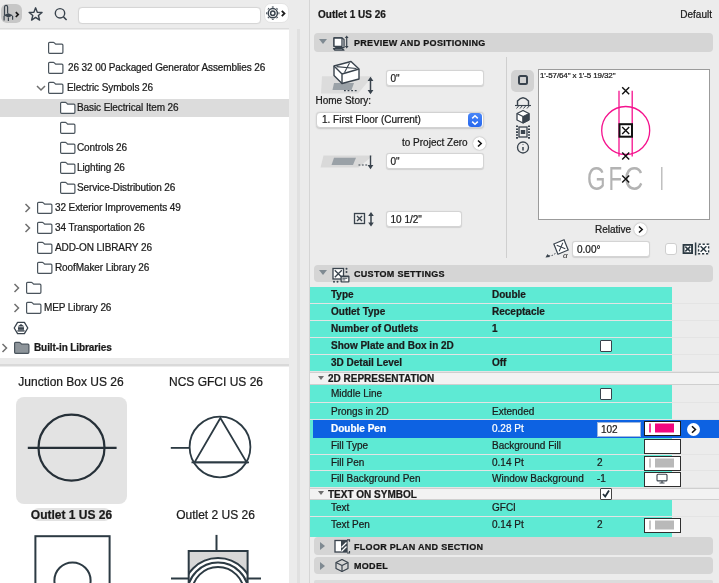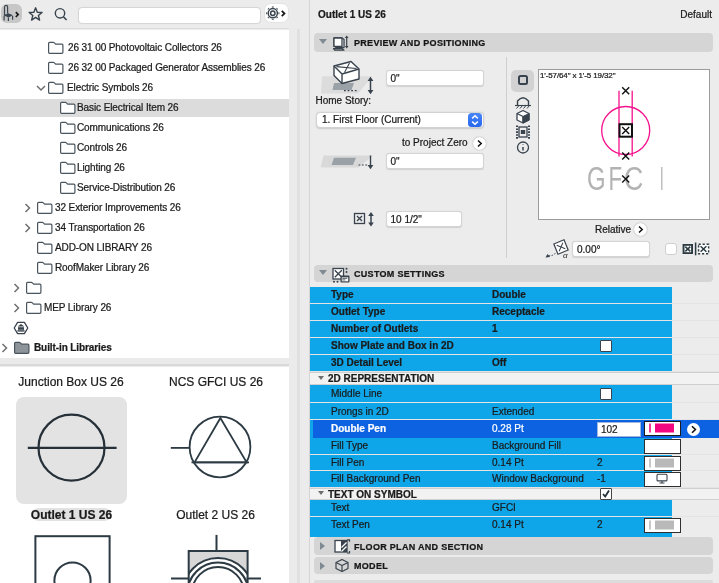--- a/index.html
+++ b/index.html
@@ -34,21 +34,21 @@
 
 #rpanel { left:310px; top:0; width:409px; height:583px; background:#ececec; }
 .secbar { position:absolute; left:4px; width:399px; height:20px; background:#d5d5d5; border-radius:4px; }
 .sectitle { position:absolute; left:44px; font-weight:bold; font-size:9px; letter-spacing:0.3px; color:#161616; }
 .tri-d { position:absolute; width:0; height:0; border-left:4px solid transparent; border-right:4px solid transparent; border-top:5px solid #7f8a92; }
 .tri-r { position:absolute; width:0; height:0; border-top:4px solid transparent; border-bottom:4px solid transparent; border-left:5px solid #7f8a92; }
 
 .input { position:absolute; background:#fff; border:1px solid #d4d4d4; border-radius:3px; font-size:10px; line-height:14px; padding-left:4px; box-shadow:0 0.5px 1px rgba(0,0,0,0.12); }
 
 
-#table { position:absolute; left:0px; top:286.5px; width:362px; height:250.5px; background:#0ea5e9; }
+#table { position:absolute; left:0px; top:286.5px; width:362px; height:250.5px; background:#5eead4; }
 .row { position:absolute; left:0; width:409px; border-bottom:1px solid #e4e4e4; }
 .row .c1 { position:absolute; left:21px; top:0; white-space:nowrap; }
 .row .c2 { position:absolute; left:182px; top:0; white-space:nowrap; }
 .row .c3 { position:absolute; left:287px; top:0; white-space:nowrap; }
 .subhdr { background:#f2f2f2; border-top:1px solid #cfcfcf; border-bottom:1px solid #cfcfcf; }
 .cbox { position:absolute; left:290px; width:11.5px; height:11.5px; background:#fff; border:1.3px solid #39434d; border-radius:1px; }
 .swatch { position:absolute; left:334px; width:37px; height:15px; background:#fff; border:1.5px solid #2f2f2f; }
 </style>
 </head>
 <body>
@@ -83,46 +83,40 @@
       </g>
     </g>
     <path d="M281.8,10.8 l2.7,2.7 l-2.7,2.7" stroke="#1c1c1c" stroke-width="1.8" fill="none"></path>
     <path d="M296.3,6.3 l2.2,-2.8 l2.2,2.8 Z" fill="#ababab"></path>
   </svg>
   <div id="searchfield" class="abs"></div>
 
   <div id="tree" class="abs">
     <div class="sel-row" style="top:69px"></div>
 
-  <div class="trow" style="top:9px; left:0; width:289px;">
-        <span class="lbl" style="left:68px">26 31 00 Photovoltaic Collectors 26</span>
-      </div>
       <div class="trow" style="top:29px; left:0; width:289px;">
         <span class="lbl" style="left:68px">26 32 00 Packaged Generator Assemblies 26</span>
       </div>
       <div class="trow" style="top:49px; left:0; width:289px;">
         <span class="lbl" style="left:67px">Electric Symbols 26</span>
       </div>
       <div class="trow" style="top:69px; left:0; width:289px;">
         <span class="lbl" style="left:77px">Basic Electrical Item 26</span>
       </div>
-      <div class="trow" style="top:89px; left:0; width:289px;">
-        <span class="lbl" style="left:77px">Communications 26</span>
-      </div>
       <div class="trow" style="top:109px; left:0; width:289px;">
         <span class="lbl" style="left:77px">Controls 26</span>
       </div>
       <div class="trow" style="top:129px; left:0; width:289px;">
         <span class="lbl" style="left:77px">Lighting 26</span>
       </div>
       <div class="trow" style="top:149px; left:0; width:289px;">
         <span class="lbl" style="left:77px">Service-Distribution 26</span>
       </div>
       <div class="trow" style="top:169px; left:0; width:289px;">
-        <span class="lbl" style="left:55px">32 Exterior Improvements 26</span>
+        <span class="lbl" style="left:55px">32 Exterior Improvements 49</span>
       </div>
       <div class="trow" style="top:189px; left:0; width:289px;">
         <span class="lbl" style="left:55px">34 Transportation 26</span>
       </div>
       <div class="trow" style="top:209px; left:0; width:289px;">
         <span class="lbl" style="left:55px">ADD-ON LIBRARY 26</span>
       </div>
       <div class="trow" style="top:229px; left:0; width:289px;">
         <span class="lbl" style="left:55px">RoofMaker Library 26</span>
       </div>

